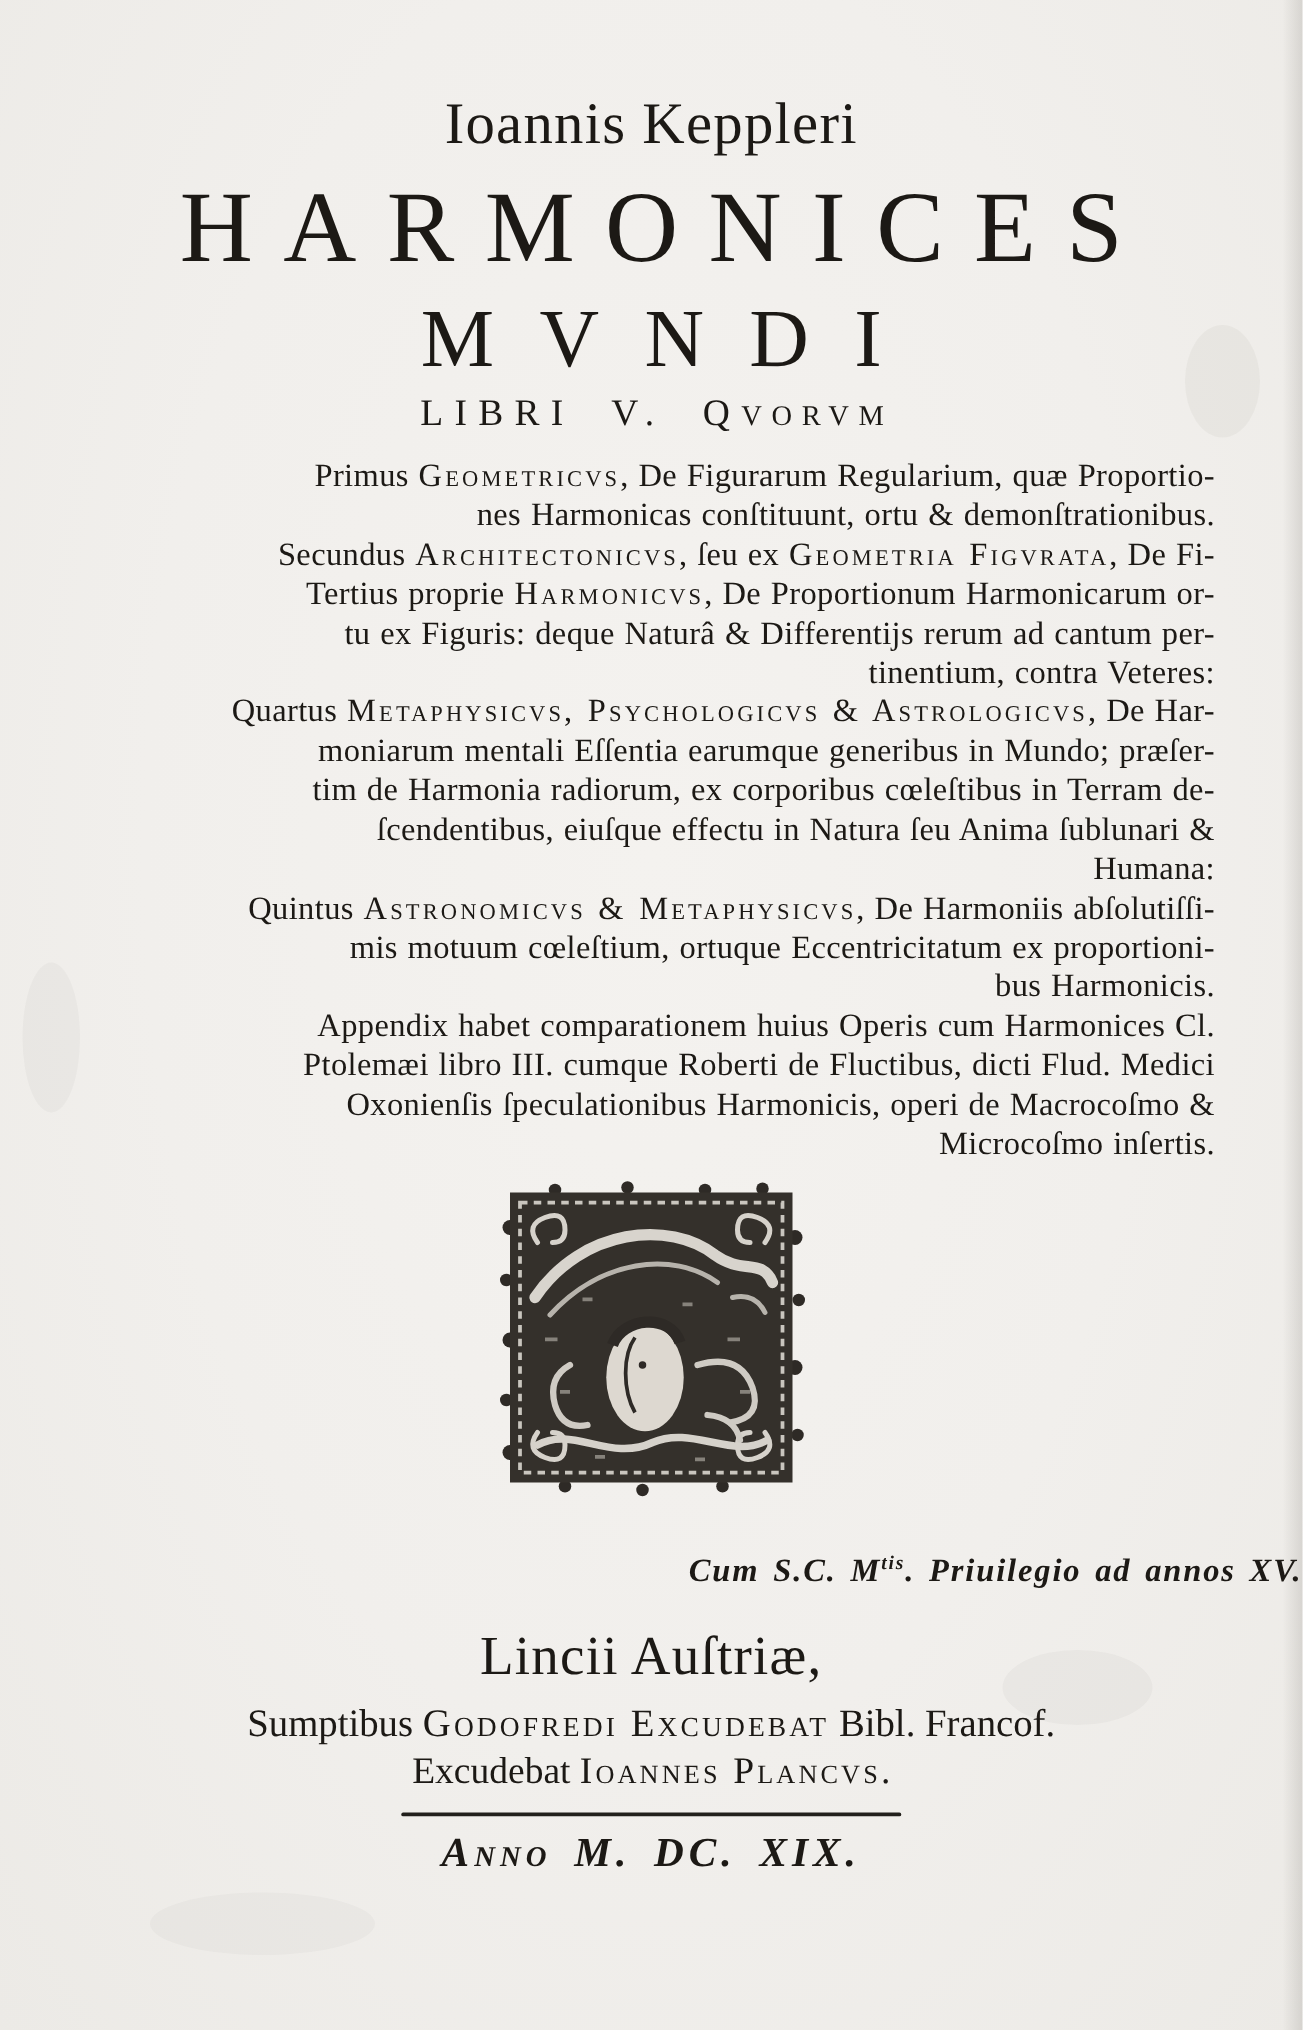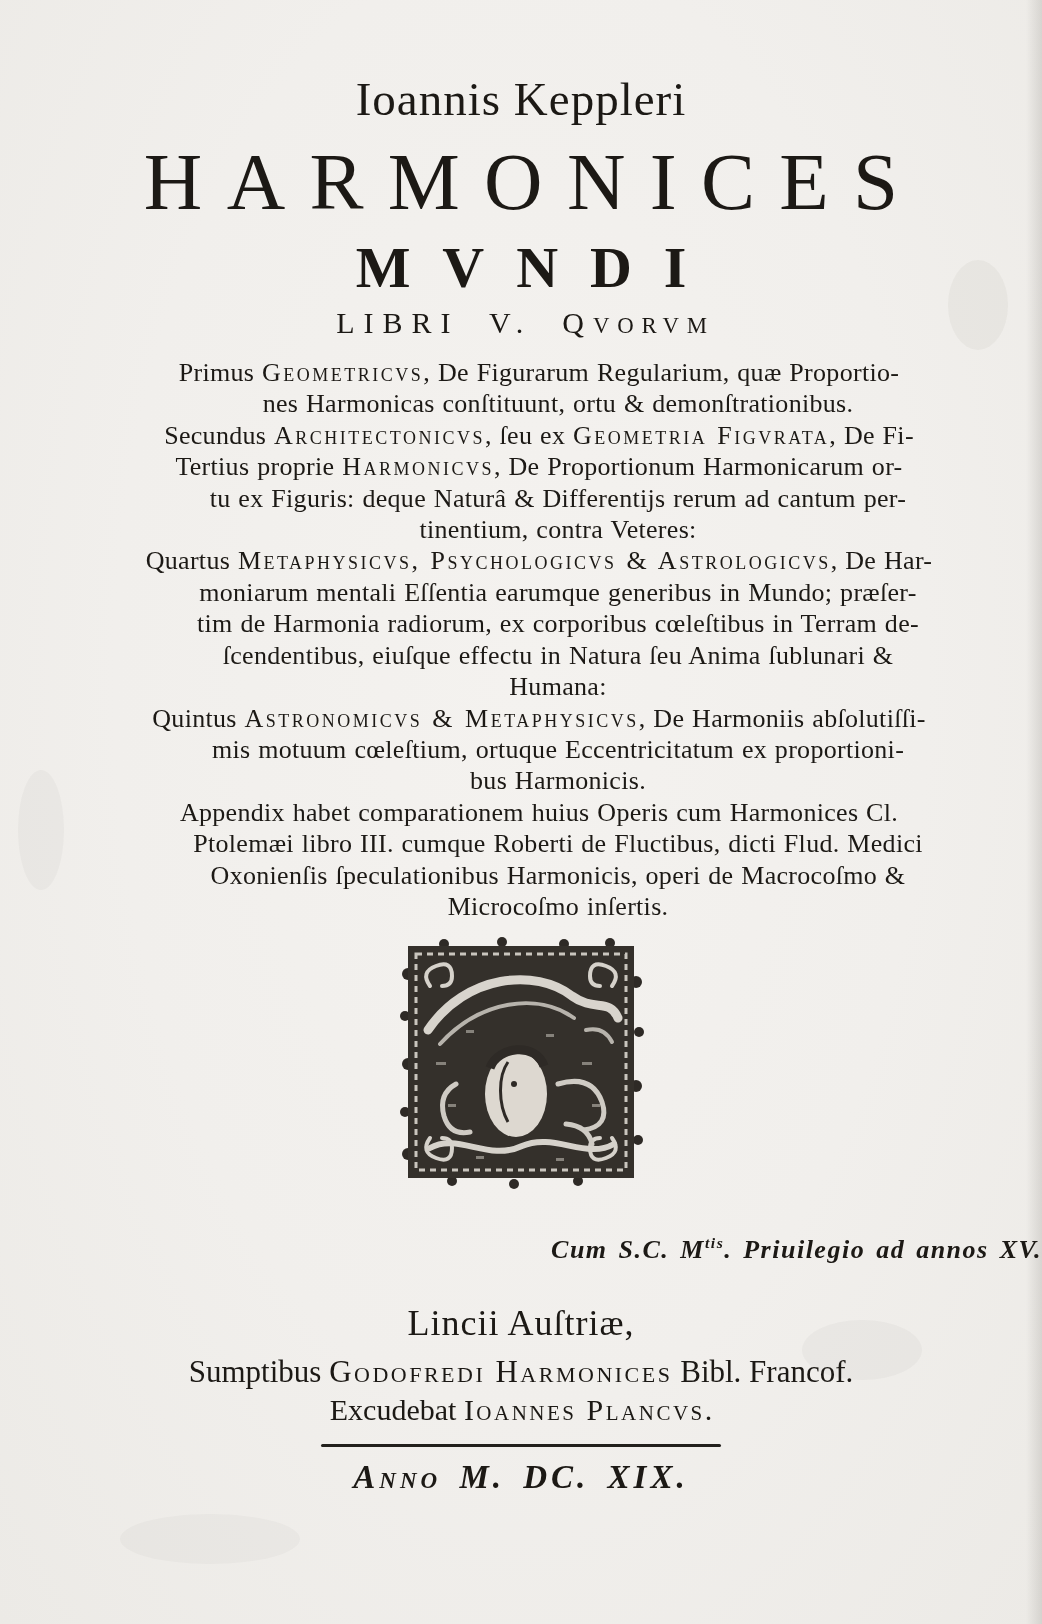--- a/index.html
+++ b/index.html
@@ -13,47 +13,47 @@
   .page{position:absolute;inset:0;padding-top:62px;text-align:center;}
 
   .author{
     margin-top:10px;font-size:47px;line-height:1.15;letter-spacing:1px;
   }
   .title-main{
     margin-top:16px;font-size:81px;line-height:1;font-weight:normal;
     letter-spacing:0.30em;text-indent:0.30em;white-space:nowrap;
   }
   .title-sub{
-    margin-top:16px;font-size:58px;line-height:1;font-weight:bold;
+    margin-top:16px;font-size:66px;line-height:1;font-weight:normal;
     letter-spacing:0.55em;text-indent:0.55em;white-space:nowrap;
   }
   .subtitle{
     margin-top:9px;font-size:30px;line-height:1.1;
     letter-spacing:0.30em;text-indent:0.30em;word-spacing:0.45em;white-space:nowrap;
   }
   .subtitle .sub-small{font-size:0.76em;letter-spacing:0.34em;}
 
   .book-list{
-    margin-top:18px;text-align:center;
+    margin-top:18px;text-align:right;
     padding-left:106px;padding-right:70px;
     font-size:26px;line-height:31.4px;letter-spacing:0.3px;word-spacing:1px;
   }
   .book-list .line{white-space:nowrap;}
   .book-list .line.cont{padding-left:38px;}
   .sc{font-variant:small-caps;letter-spacing:2.5px;}
 
   .ornament{display:block;margin:12px auto 0;}
 
   .privilege{
     margin-top:44px;font-size:26px;font-style:italic;font-weight:bold;
     letter-spacing:1.5px;word-spacing:3px;text-align:right;
   }
   .privilege sup{font-size:0.6em;}
 
-  .place{margin-top:38px;font-size:36px;line-height:1.15;letter-spacing:1px;}
+  .place{margin-top:28px;font-size:44px;line-height:1.15;letter-spacing:1px;}
   .publisher{margin-top:10px;font-size:31px;line-height:1.15;}
   .printer{margin-top:3px;font-size:30px;line-height:1.15;}
 
   .rule{
     width:400px;height:3px;margin:16px auto 0;background:#22201c;border-radius:2px;
   }
   .year{
     margin-top:12px;font-size:33px;font-style:italic;font-weight:bold;
     font-variant:small-caps;letter-spacing:4px;word-spacing:6px;
   }
@@ -166,21 +166,21 @@
         <rect x="70" y="96" width="8" height="3"></rect>
           <rect x="150" y="100" width="8" height="3"></rect>
       </g>
     </g>
   </svg>
 
   <div class="privilege"><span>Cum S.C. M</span><sup>tis</sup><span>. Priuilegio ad annos XV.</span></div>
 
   <div class="place">Lincii Auſtriæ,</div>
 
-  <div class="publisher"><span>Sumptibus </span><span class="sc">Godofredi Harmonices</span><span> Bibl. Francof.</span></div>
+  <div class="publisher"><span>Sumptibus </span><span class="sc">Godofredi Excudebat</span><span> Bibl. Francof.</span></div>
 
   <div class="printer"><span>Excudebat </span><span class="sc">Ioannes Plancvs</span><span>.</span></div>
 
   <div class="rule"></div>
 
   <div class="year">Anno M. DC. XIX.</div>
 
 </div>
 
 <div class="edge-right"></div>

